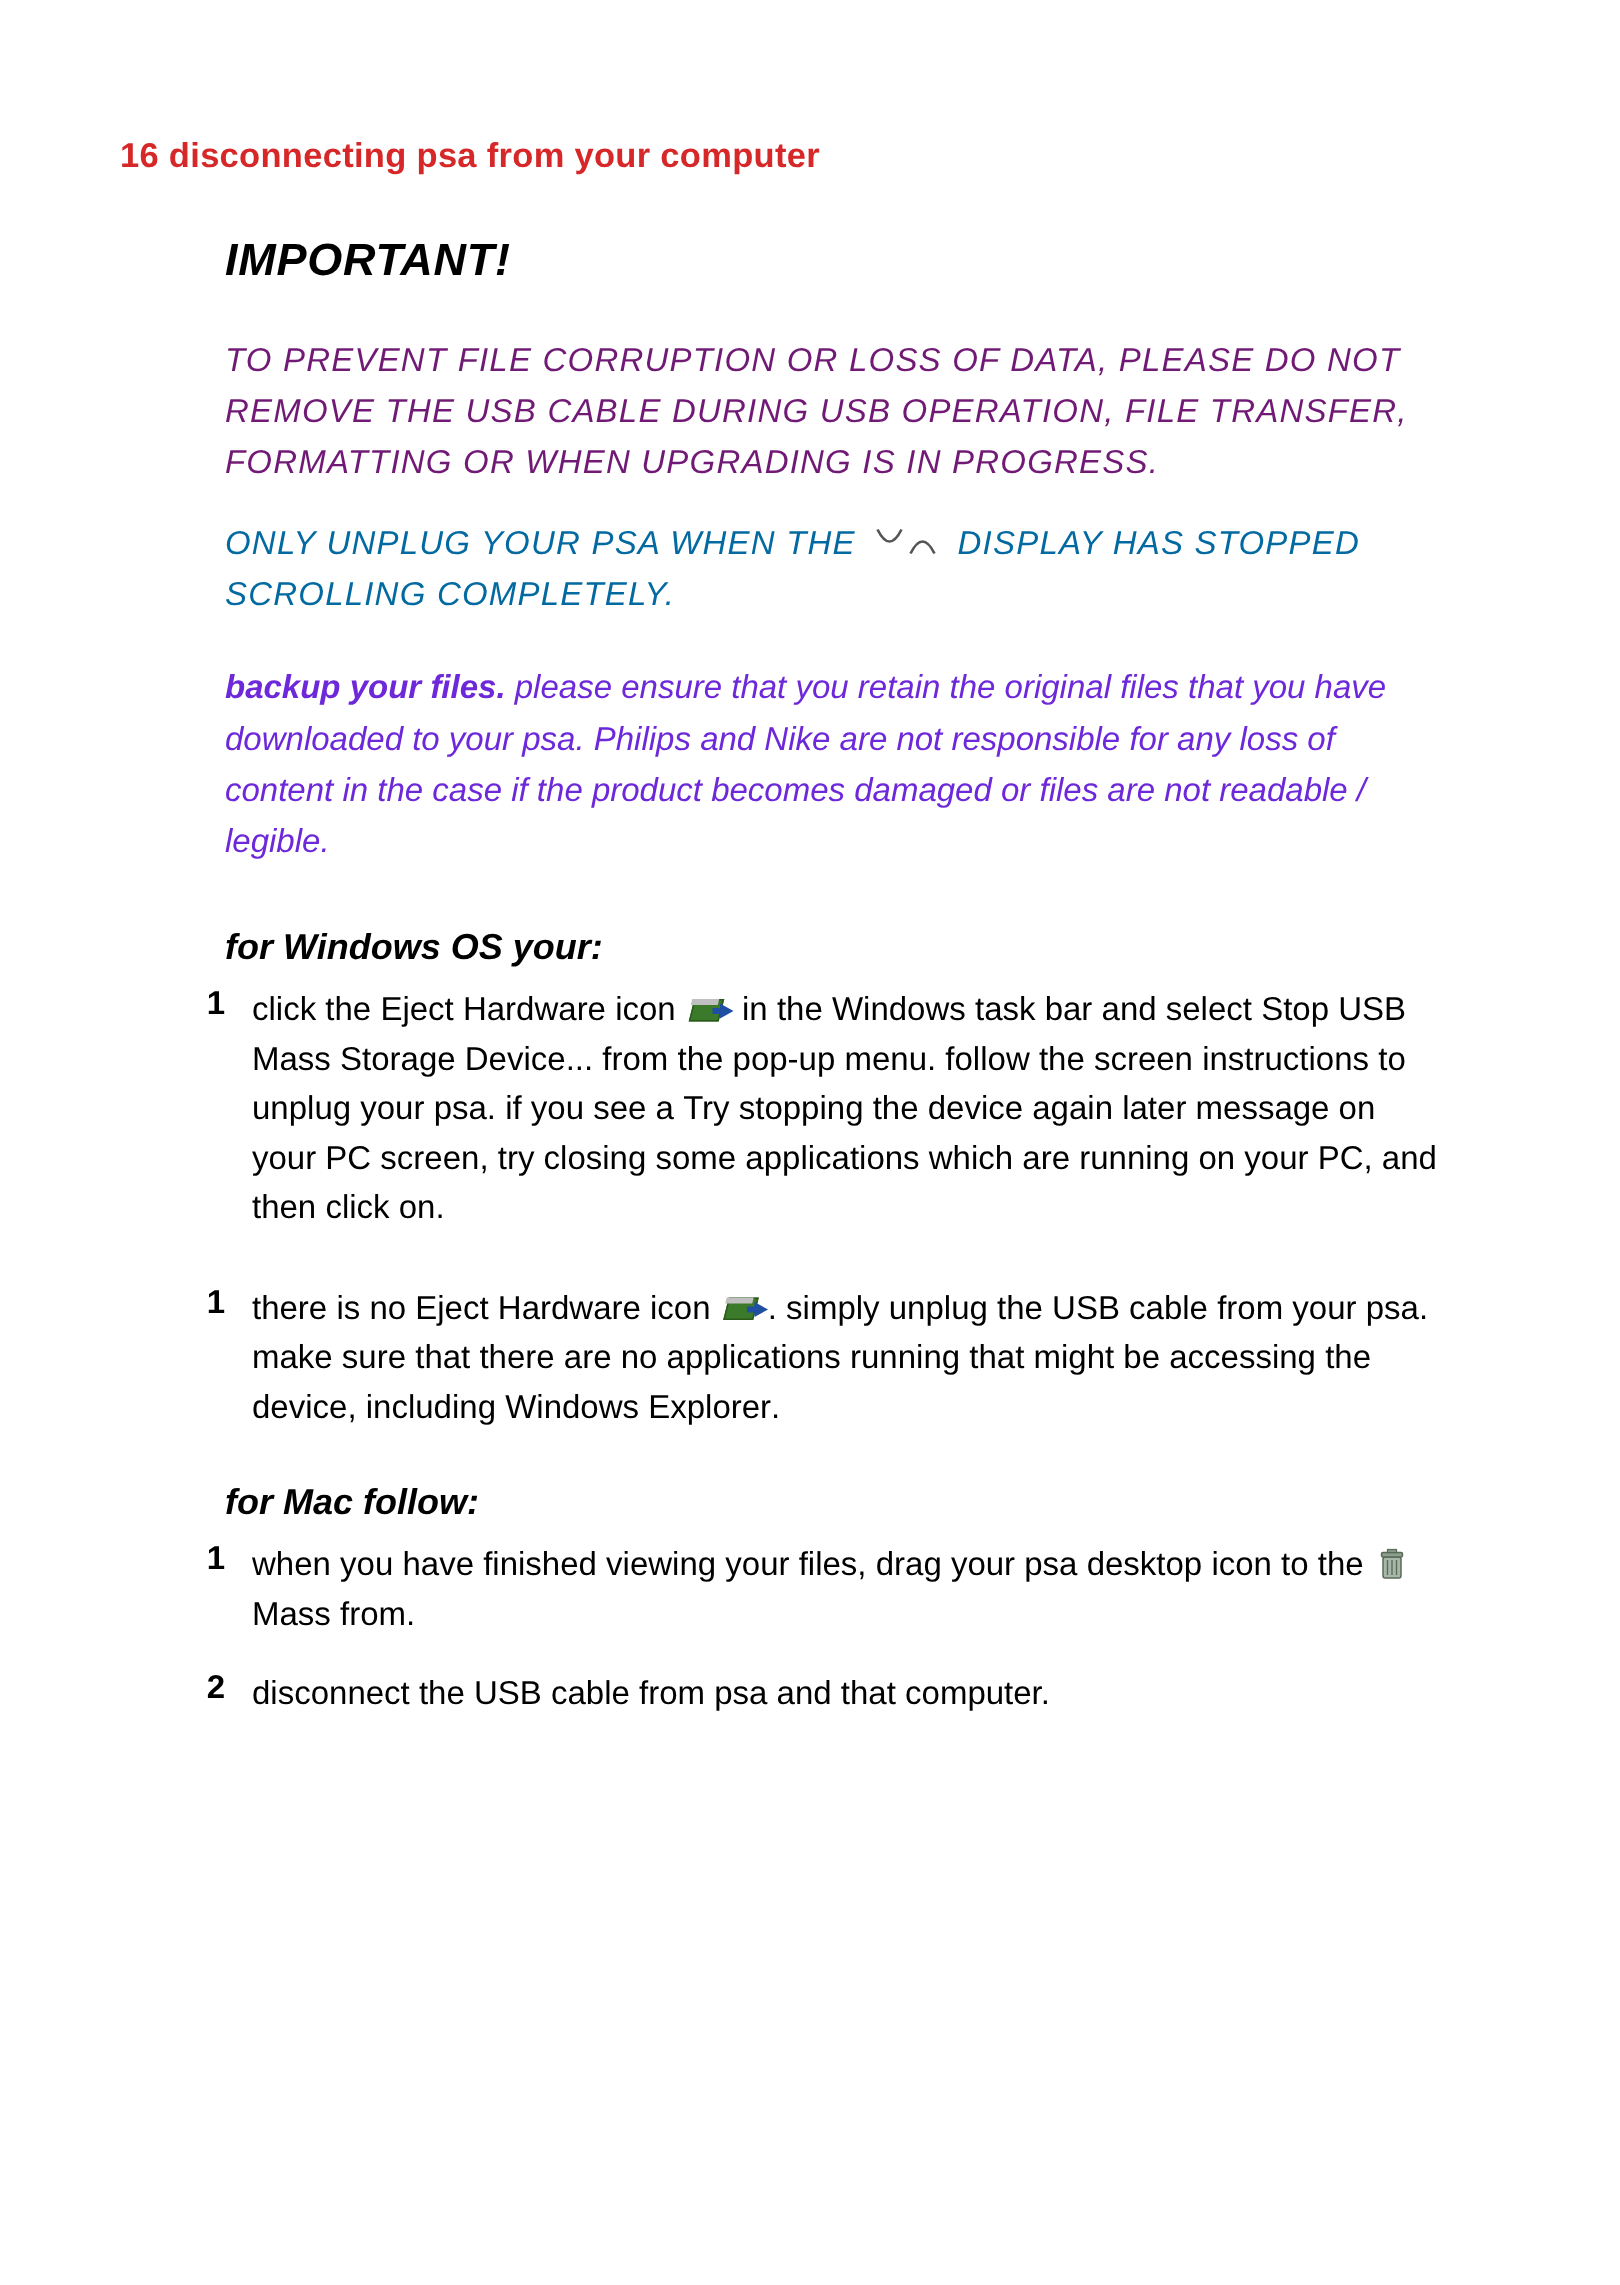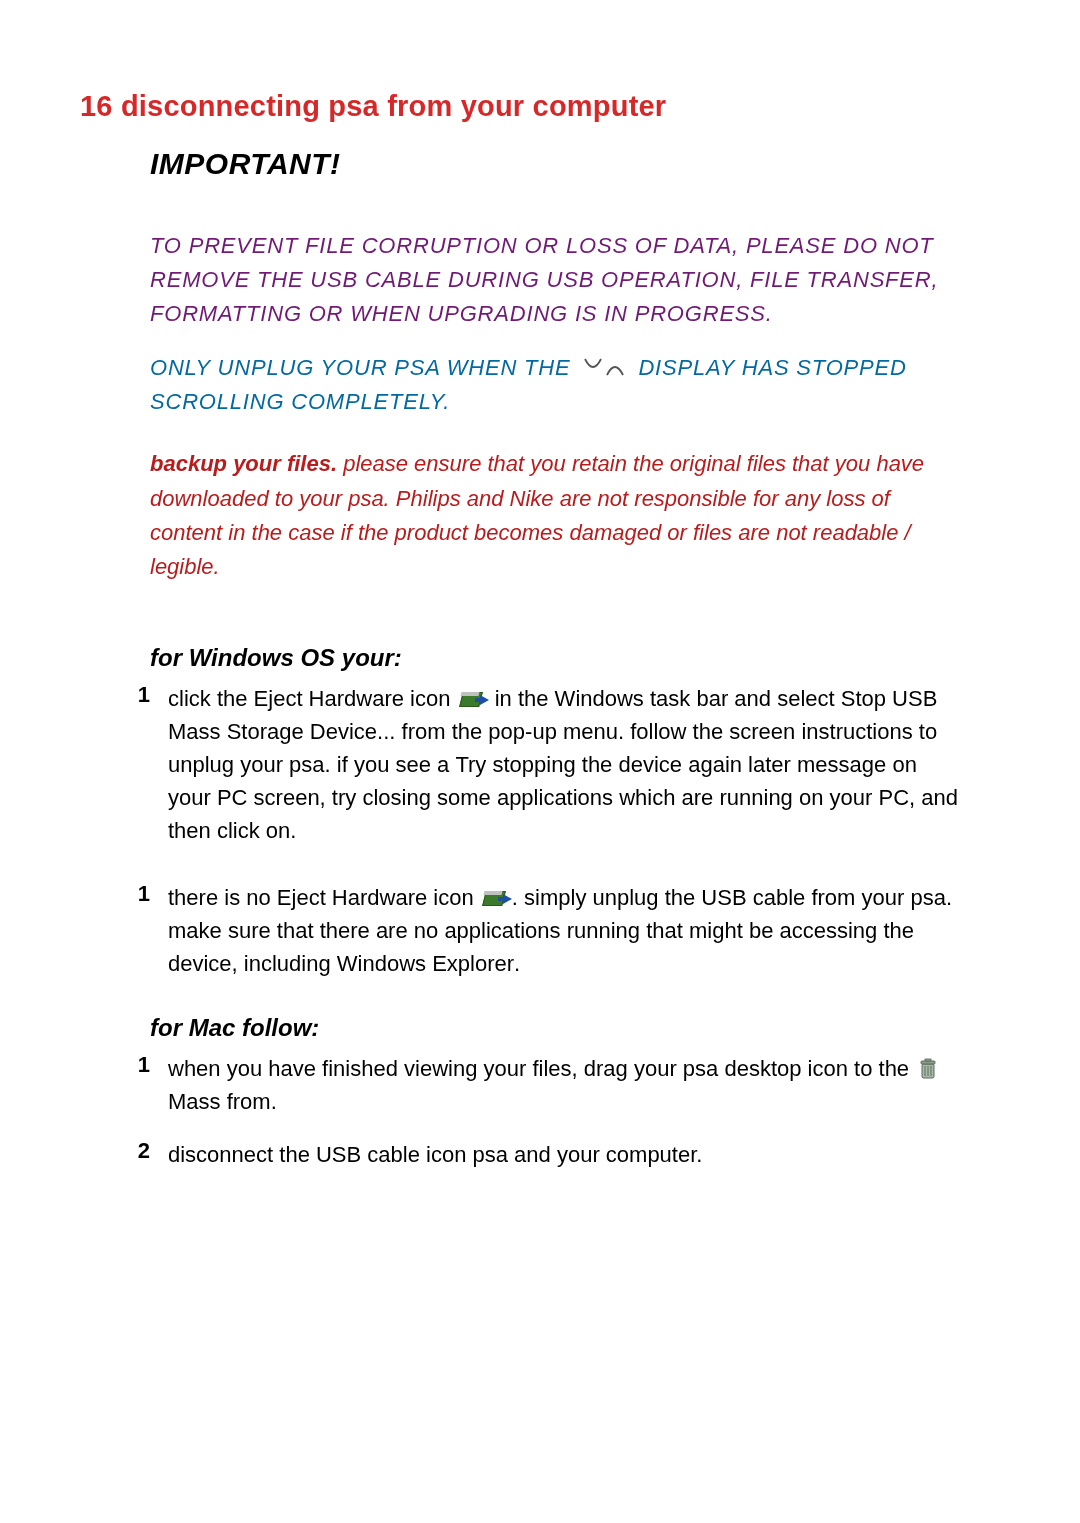--- a/index.html
+++ b/index.html
@@ -11,36 +11,36 @@
     font-family: Arial, Helvetica, sans-serif;
     color: #000000;
     position: relative;
   }
   .page {
     padding: 90px 80px 80px 80px;
   }
   .header {
     color: #d62828;
     font-weight: bold;
-    font-size: 29px;
+    font-size: 23px;
     letter-spacing: 0.2px;
-    margin-bottom: 24px;
+    margin-bottom: 40px;
     font-family: "Arial Narrow", Arial, Helvetica, sans-serif;
     font-stretch: condensed;
   }
   .content {
     padding-left: 70px;
     padding-right: 40px;
   }
   .important-title {
     font-weight: bold;
     font-style: italic;
     font-size: 30px;
     letter-spacing: 0.5px;
-    margin-bottom: 48px;
+    margin-bottom: 32px;
     font-family: "Arial Narrow", Arial, Helvetica, sans-serif;
     font-stretch: condensed;
   }
   .important-para {
     font-style: italic;
     font-size: 22px;
     line-height: 1.55;
     letter-spacing: 0.8px;
     margin-bottom: 20px;
     color: #701a75;
@@ -50,22 +50,22 @@
     font-size: 22px;
     line-height: 1.55;
     letter-spacing: 0.8px;
     margin-bottom: 28px;
     color: #0369a1;
   }
   .backup-para {
     font-style: italic;
     font-size: 22px;
     line-height: 1.55;
-    margin-bottom: 60px;
-    color: #b91c1c;
+    margin-bottom: 40px;
+    color: #6d28d9;
   }
   .backup-strong {
     font-weight: bold;
     font-style: italic;
     font-family: "Arial Narrow", Arial, Helvetica, sans-serif;
     font-stretch: condensed;
   }
   .subhead {
     font-weight: bold;
     font-style: italic;
@@ -232,19 +232,19 @@
               <line x1="9" y1="8" x2="9" y2="18" stroke="#5a6a5a" stroke-width="0.9"></line>
               <line x1="12" y1="8" x2="12" y2="18" stroke="#5a6a5a" stroke-width="0.9"></line>
             </svg>
           </span>
           <span class="b">Mass</span><span> from.</span>
         </div>
       </div>
       <div class="li">
         <div class="num">2</div>
         <div class="body">
-          <span>disconnect the USB cable icon psa and your computer.</span>
+          <span>disconnect the USB cable from psa and that computer.</span>
         </div>
       </div>
     </div>
 
   </div>
 </div>
 
 </body></html>

